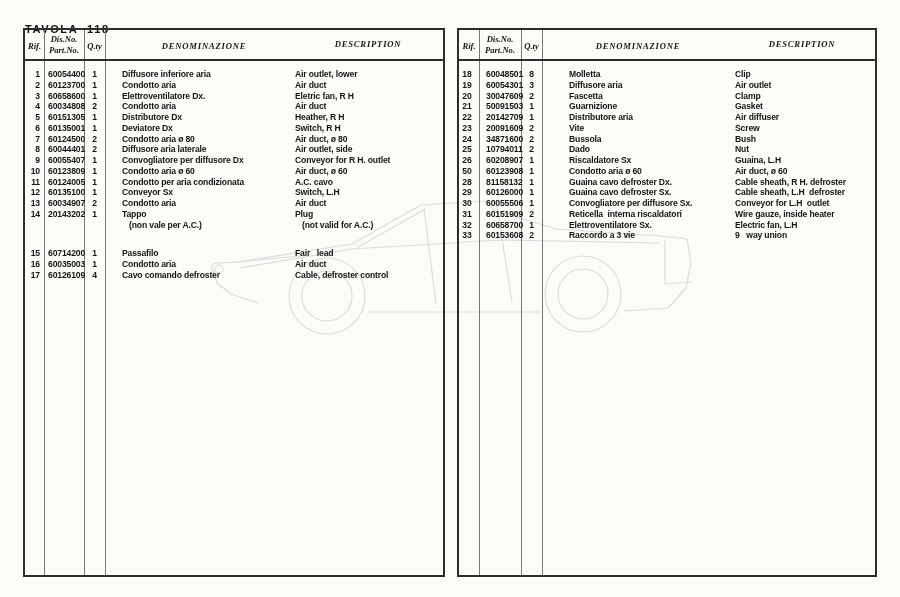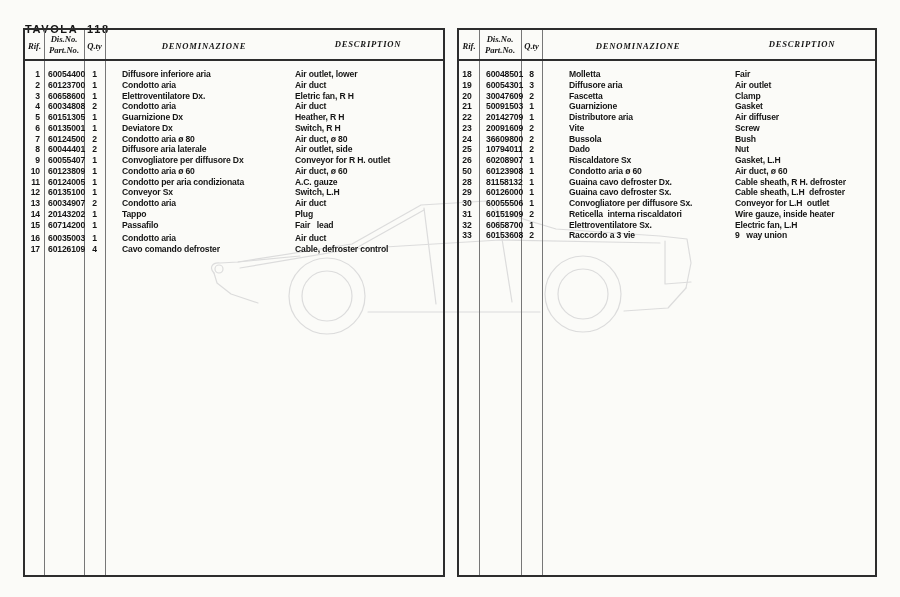--- a/index.html
+++ b/index.html
@@ -55,21 +55,21 @@
   .side-left  .c-part{left:23px}
   .side-left  .c-qty{left:59px;width:21px;text-align:center}
   .side-left  .c-den{left:97px}
   .side-left  .c-desc{left:270px}
   .side-right .c-rif{left:0;width:16px;text-align:center}
   .side-right .c-part{left:27px}
   .side-right .c-qty{left:62px;width:21px;text-align:center}
   .side-right .c-den{left:110px}
   .side-right .c-desc{left:276px}
   .row.cont .c-den,.row.cont .c-desc{transform:translateX(7px)}
-  #left-rows > .row:nth-child(16){margin-top:3px}
+  #left-rows > .row:nth-child(16){margin-top:18px}
 </style>
 </head>
 <body style="--paper: #fbfbf8; --ink: #151515; --border: #2d2d2d;">
 
 <div class="page">
 
   <div class="title">TAVOLA  118</div>
 
   <svg class="watermark" width="900" height="597" viewBox="0 0 900 597">
     <g stroke="#dcdcdc" stroke-width="1.2" fill="none" stroke-linejoin="round" stroke-linecap="round">
@@ -131,21 +131,21 @@
           <span class="c-rif">4</span>
           <span class="c-part">60034808</span>
           <span class="c-qty">2</span>
           <span class="c-den">Condotto aria</span>
           <span class="c-desc">Air duct</span>
         </div>
         <div class="row">
           <span class="c-rif">5</span>
           <span class="c-part">60151305</span>
           <span class="c-qty">1</span>
-          <span class="c-den">Guarnizione Dx</span>
+          <span class="c-den">Distributore Dx</span>
           <span class="c-desc">Heather, R H</span>
         </div>
         <div class="row">
           <span class="c-rif">6</span>
           <span class="c-part">60135001</span>
           <span class="c-qty">1</span>
           <span class="c-den">Deviatore Dx</span>
           <span class="c-desc">Switch, R H</span>
         </div>
         <div class="row">
@@ -174,21 +174,21 @@
           <span class="c-part">60123809</span>
           <span class="c-qty">1</span>
           <span class="c-den">Condotto aria ø 60</span>
           <span class="c-desc">Air duct, ø 60</span>
         </div>
         <div class="row">
           <span class="c-rif">11</span>
           <span class="c-part">60124005</span>
           <span class="c-qty">1</span>
           <span class="c-den">Condotto per aria condizionata</span>
-          <span class="c-desc">A.C. gauze</span>
+          <span class="c-desc">A.C. cavo</span>
         </div>
         <div class="row">
           <span class="c-rif">12</span>
           <span class="c-part">60135100</span>
           <span class="c-qty">1</span>
           <span class="c-den">Conveyor Sx</span>
           <span class="c-desc">Switch, L.H</span>
         </div>
         <div class="row">
           <span class="c-rif">13</span>
@@ -196,20 +196,27 @@
           <span class="c-qty">2</span>
           <span class="c-den">Condotto aria</span>
           <span class="c-desc">Air duct</span>
         </div>
         <div class="row">
           <span class="c-rif">14</span>
           <span class="c-part">20143202</span>
           <span class="c-qty">1</span>
           <span class="c-den">Tappo</span>
           <span class="c-desc">Plug</span>
+        </div>
+        <div class="row cont">
+          <span class="c-rif"></span>
+          <span class="c-part"></span>
+          <span class="c-qty"></span>
+          <span class="c-den">(non vale per A.C.)</span>
+          <span class="c-desc">(not valid for A.C.)</span>
         </div>
         <div class="row">
           <span class="c-rif">15</span>
           <span class="c-part">60714200</span>
           <span class="c-qty">1</span>
           <span class="c-den">Passafilo</span>
           <span class="c-desc">Fair   lead</span>
         </div>
         <div class="row">
           <span class="c-rif">16</span>
@@ -241,21 +248,21 @@
       <span class="h-qty">Q.ty</span>
       <span class="h-den">DENOMINAZIONE</span>
       <span class="h-desc">DESCRIPTION</span>
     </div>
     <div class="rows" id="right-rows">
         <div class="row">
           <span class="c-rif">18</span>
           <span class="c-part">60048501</span>
           <span class="c-qty">8</span>
           <span class="c-den">Molletta</span>
-          <span class="c-desc">Fair</span>
+          <span class="c-desc">Clip</span>
         </div>
         <div class="row">
           <span class="c-rif">19</span>
           <span class="c-part">60054301</span>
           <span class="c-qty">3</span>
           <span class="c-den">Diffusore aria</span>
           <span class="c-desc">Air outlet</span>
         </div>
         <div class="row">
           <span class="c-rif">20</span>
@@ -280,38 +287,38 @@
         </div>
         <div class="row">
           <span class="c-rif">23</span>
           <span class="c-part">20091609</span>
           <span class="c-qty">2</span>
           <span class="c-den">Vite</span>
           <span class="c-desc">Screw</span>
         </div>
         <div class="row">
           <span class="c-rif">24</span>
-          <span class="c-part">36609800</span>
+          <span class="c-part">34871600</span>
           <span class="c-qty">2</span>
           <span class="c-den">Bussola</span>
           <span class="c-desc">Bush</span>
         </div>
         <div class="row">
           <span class="c-rif">25</span>
           <span class="c-part">10794011</span>
           <span class="c-qty">2</span>
           <span class="c-den">Dado</span>
           <span class="c-desc">Nut</span>
         </div>
         <div class="row">
           <span class="c-rif">26</span>
           <span class="c-part">60208907</span>
           <span class="c-qty">1</span>
           <span class="c-den">Riscaldatore Sx</span>
-          <span class="c-desc">Gasket, L.H</span>
+          <span class="c-desc">Guaina, L.H</span>
         </div>
         <div class="row">
           <span class="c-rif">50</span>
           <span class="c-part">60123908</span>
           <span class="c-qty">1</span>
           <span class="c-den">Condotto aria ø 60</span>
           <span class="c-desc">Air duct, ø 60</span>
         </div>
         <div class="row">
           <span class="c-rif">28</span>

